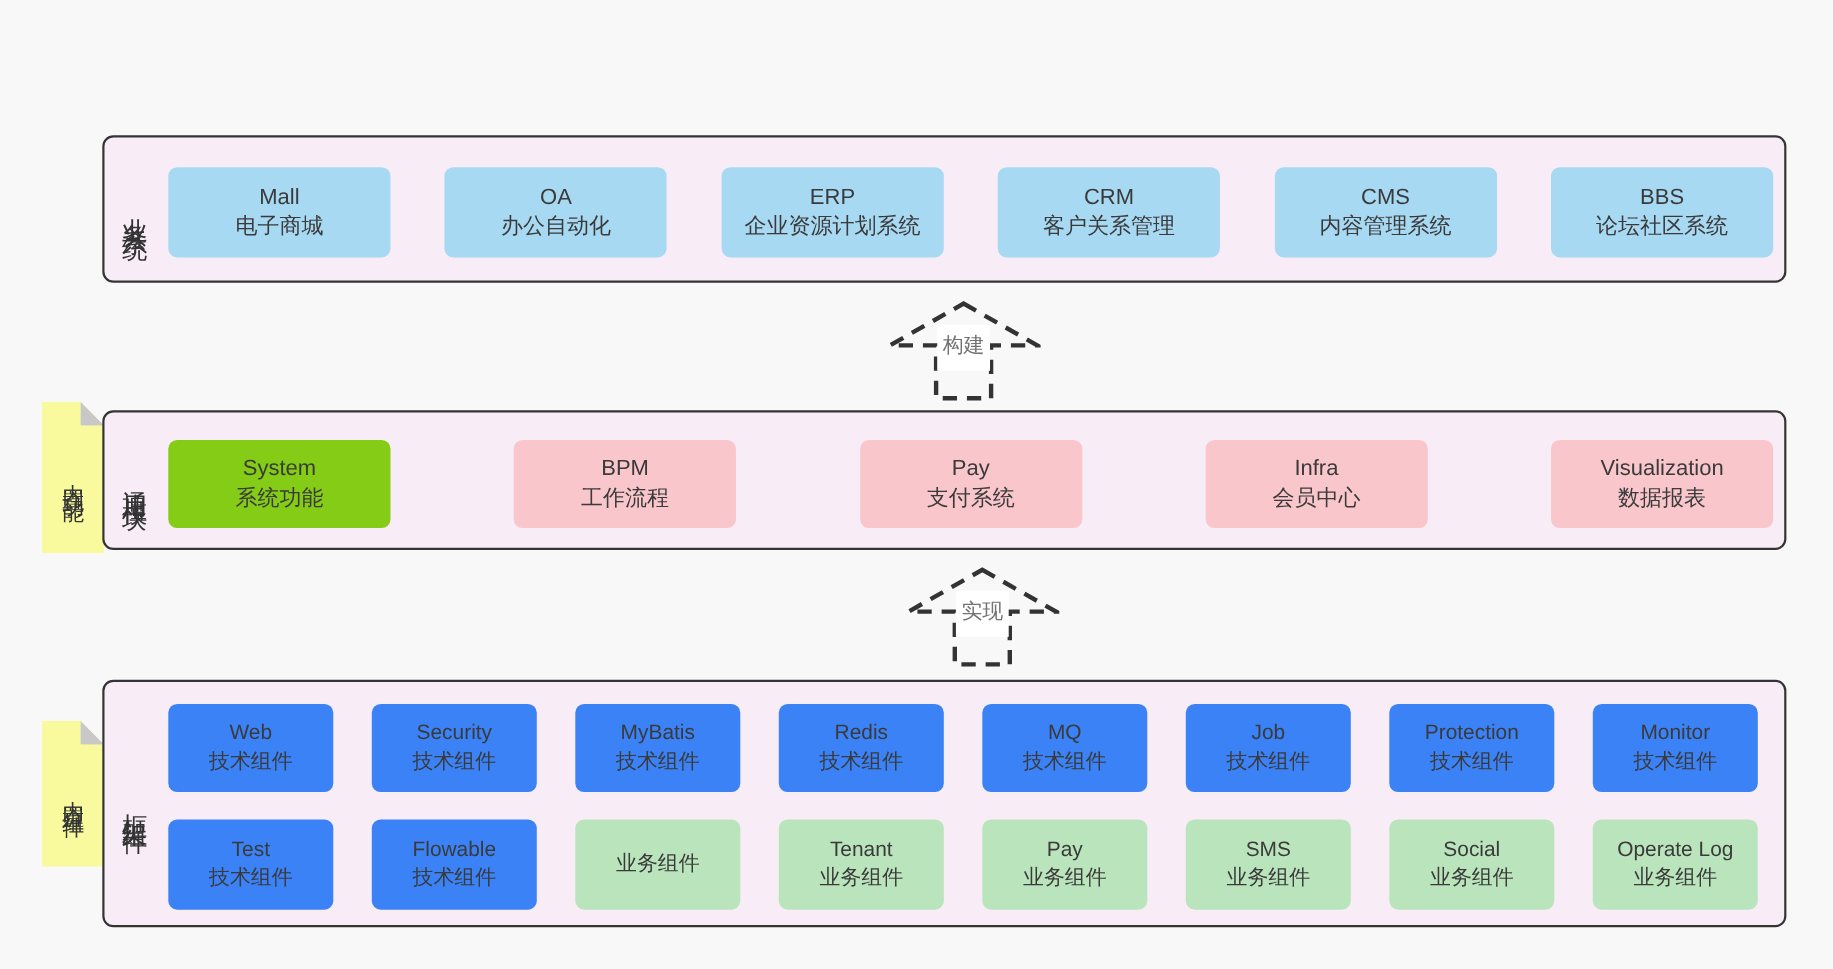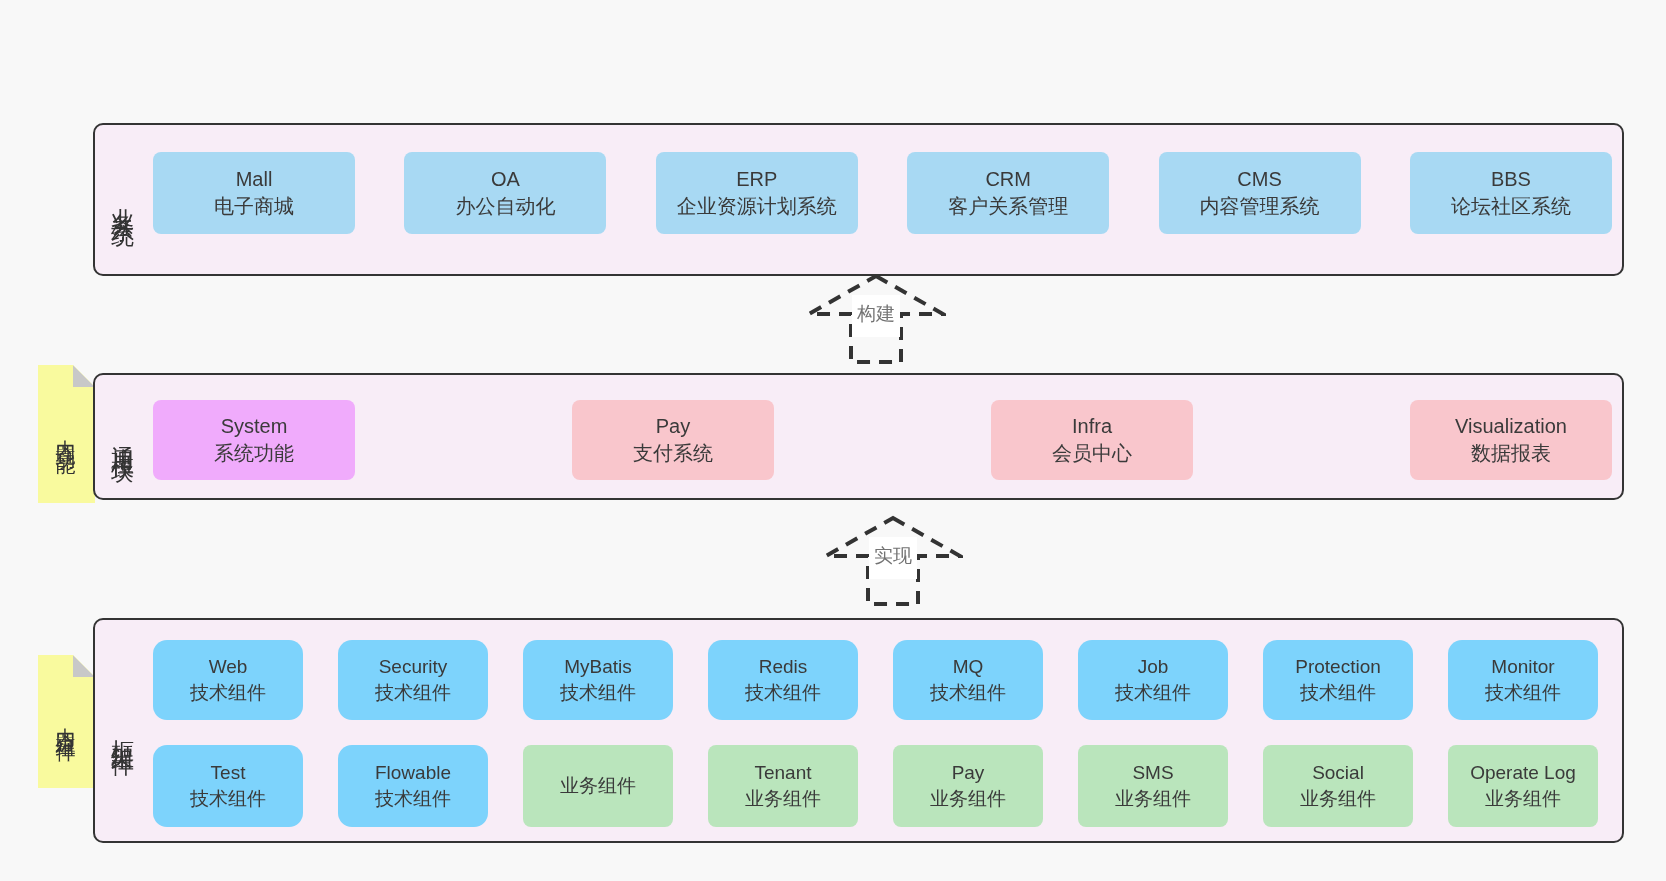--- a/index.html
+++ b/index.html
@@ -3,21 +3,21 @@
 <meta charset="utf-8">
 <style>
   html,body { margin:0; padding:0; }
   body { background:#f8f8f8; font-family:"Liberation Sans","DejaVu Sans",sans-serif; }
   .canvas { position:relative; width:1666px; height:881px; background:#f8f8f8; overflow:hidden; color:#3a3a3a; }
 
   .panel {
     position:absolute; left:93px; width:1531px; box-sizing:border-box;
     background:#f8edf7; border:2.5px solid #343434; border-radius:10px; z-index:2;
   }
-  #panel-business   { top:123px; height:153px; }
+  #panel-business   { top:123px; height:134px; }
   #panel-modules    { top:373px; height:127px; }
   #panel-components { top:618px; height:225px; }
 
   .panel-title {
     position:absolute; left:13px; top:50%; transform:translateY(-50%);
     writing-mode:vertical-rl; text-orientation:upright;
     font-size:23px; letter-spacing:5px; color:#333; white-space:nowrap;
   }
 
   .row {
@@ -31,23 +31,23 @@
   #row-comp-2     { top:125px; height:82px; }
 
   .box {
     border-radius:8px; display:flex; flex-direction:column;
     align-items:center; justify-content:center; text-align:center;
     font-size:20px; line-height:27px; color:#3a3a3a; box-sizing:border-box; padding:2px 6px;
   }
   .cols6 .box { width:202px; }
   .cols8 .box { width:150px; font-size:19px; line-height:26px; }
   .v-blue   { background:#a8d9f3; }
-  .v-red    { background:#f0abfc; }
+  .v-red    { background:#84cc16; }
   .v-pink   { background:#f9c6cc; }
-  .v-green  { background:#7dd3fc;border-radius:14px; }
+  .v-green  { background:#3b82f6; }
   .v-lgreen { background:#bae5bc; }
 
   .note {
     position:absolute; left:38px; width:57px; background:#f9fa9e; z-index:1;
     display:flex; align-items:center; justify-content:center;
     clip-path:polygon(0 0, calc(100% - 22px) 0, 100% 22px, 100% 100%, 0 100%);
   }
   #note-modules    { top:365px; height:138px; }
   #note-components { top:655px; height:133px; }
   .note-fold {
@@ -116,20 +116,24 @@
     <span class="note-text">内置功能</span>
   </div>
   <div class="panel" id="panel-modules">
     <div class="panel-title">通用模块</div>
     <div class="row cols6" id="row-modules">
       <div class="box v-red">
         <span>System</span>
         <span>系统功能</span>
       </div>
       <div class="box v-pink">
+        <span>BPM</span>
+        <span>工作流程</span>
+      </div>
+      <div class="box v-pink">
         <span>Pay</span>
         <span>支付系统</span>
       </div>
       <div class="box v-pink">
         <span>Infra</span>
         <span>会员中心</span>
       </div>
       <div class="box v-pink">
         <span>Visualization</span>
         <span>数据报表</span>

